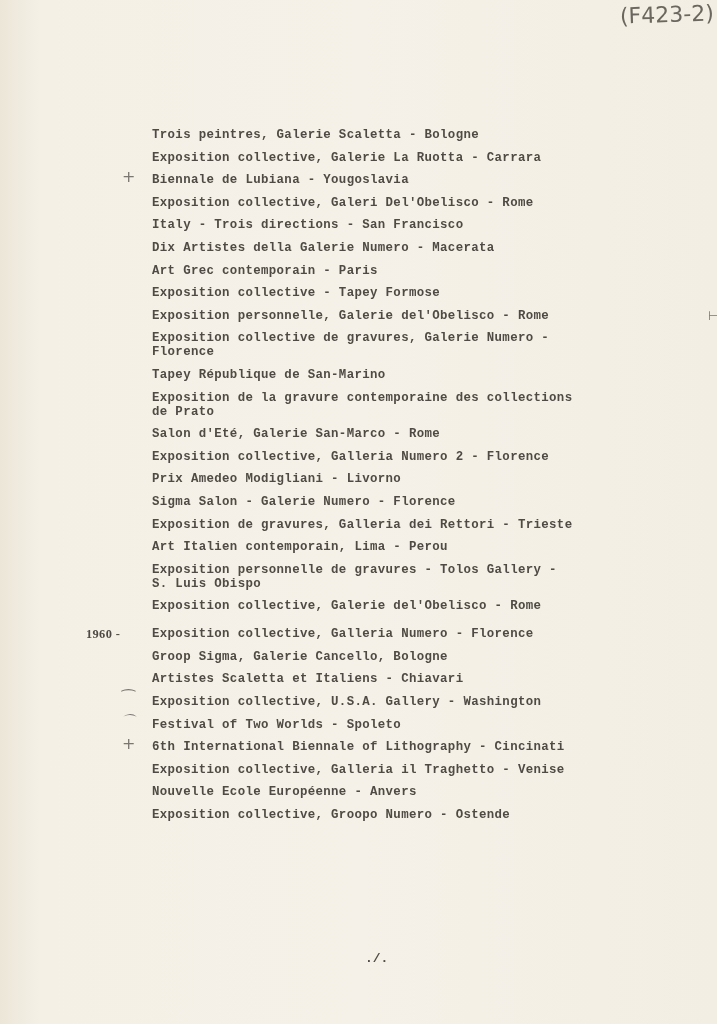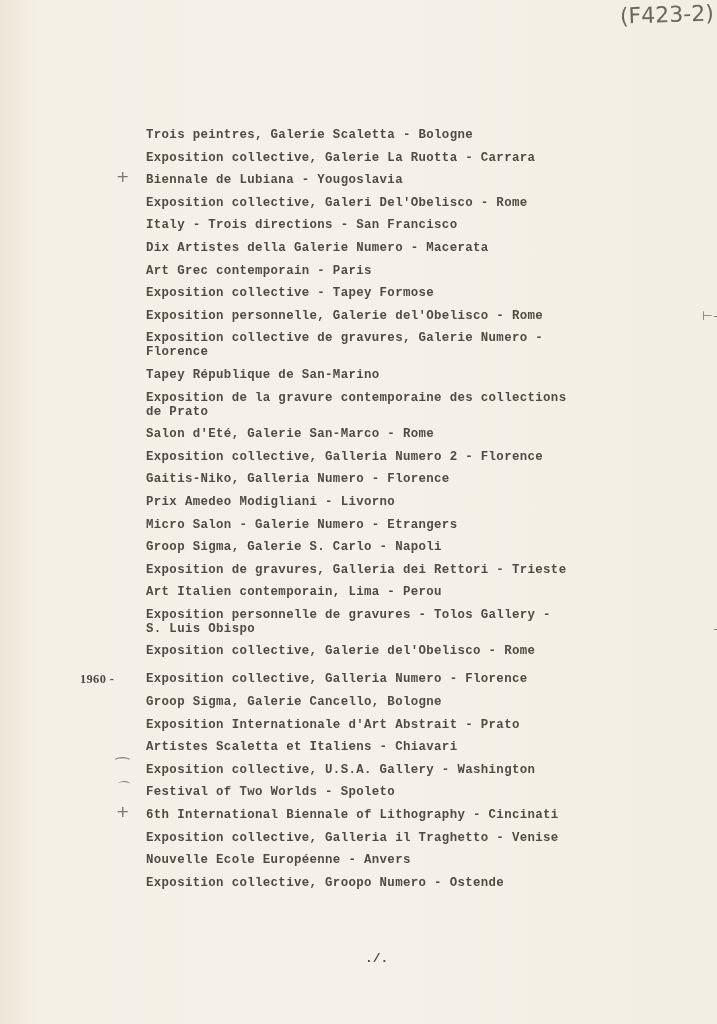--- a/index.html
+++ b/index.html
@@ -14,21 +14,21 @@
     position: absolute; left: 0; top: 0; width: 717px; height: 1024px;
     background: linear-gradient(90deg, #ece6d8 0px, #f4f0e6 40px, #f5f1e8 360px, #f2eee3 717px);
   }
   .ref {
     position: absolute; left: 620px; top: 2px;
     font-family: "DejaVu Sans", sans-serif;
     font-size: 22px; color: #6b675f; letter-spacing: 0px;
     transform: rotate(-2deg);
   }
   .entries {
-    position: absolute; left: 146px; top: 128px; width: 540px;
+    position: absolute; left: 152px; top: 128px; width: 540px;
     margin: 0; padding: 0; list-style: none;
   }
   .entry {
     position: relative;
     font-size: 12.4px; line-height: 14px;
     letter-spacing: 0.35px;
     font-weight: bold;
     color: #4f4b44;
     margin-bottom: 8.6px;
     white-space: pre-wrap;
@@ -64,32 +64,29 @@
       <li class="entry"><span>Art Grec contemporain - Paris</span></li>
       <li class="entry"><span>Exposition collective - Tapey Formose</span></li>
       <li class="entry"><span>Exposition personnelle, Galerie del'Obelisco - Rome</span><span class="mark right">⊢—</span></li>
       <li class="entry"><span>Exposition collective de gravures, Galerie Numero -
 Florence</span></li>
       <li class="entry"><span>Tapey République de San-Marino</span></li>
       <li class="entry"><span>Exposition de la gravure contemporaine des collections
 de Prato</span></li>
       <li class="entry"><span>Salon d'Eté, Galerie San-Marco - Rome</span></li>
       <li class="entry"><span>Exposition collective, Galleria Numero 2 - Florence</span></li>
-      <li class="entry"><span>Gaitis-Niko, Galleria Numero - Florence</span></li>
       <li class="entry"><span>Prix Amedeo Modigliani - Livorno</span></li>
-      <li class="entry"><span>Micro Salon - Galerie Numero - Etrangers</span></li>
-      <li class="entry"><span>Groop Sigma, Galerie S. Carlo - Napoli</span></li>
+      <li class="entry"><span>Sigma Salon - Galerie Numero - Florence</span></li>
       <li class="entry"><span>Exposition de gravures, Galleria dei Rettori - Trieste</span></li>
       <li class="entry"><span>Art Italien contemporain, Lima - Perou</span></li>
       <li class="entry"><span>Exposition personnelle de gravures - Tolos Gallery -
 S. Luis Obispo</span><span class="mark right">—</span></li>
       <li class="entry"><span>Exposition collective, Galerie del'Obelisco - Rome</span></li>
       <li class="entry gap"><span class="year">1960 -</span><span>Exposition collective, Galleria Numero - Florence</span></li>
       <li class="entry"><span>Groop Sigma, Galerie Cancello, Bologne</span></li>
-      <li class="entry"><span>Exposition Internationale d'Art Abstrait - Prato</span></li>
       <li class="entry"><span>Artistes Scaletta et Italiens - Chiavari</span></li>
       <li class="entry"><span class="mark left">⁀</span><span>Exposition collective, U.S.A. Gallery - Washington</span></li>
       <li class="entry"><span class="mark left">⌒</span><span>Festival of Two Worlds - Spoleto</span></li>
       <li class="entry"><span class="mark left">+</span><span>6th International Biennale of Lithography - Cincinati</span></li>
       <li class="entry"><span>Exposition collective, Galleria il Traghetto - Venise</span></li>
       <li class="entry"><span>Nouvelle Ecole Européenne - Anvers</span></li>
       <li class="entry"><span>Exposition collective, Groopo Numero - Ostende</span></li>
     </ul>
 
   <div class="footer">./.</div>

